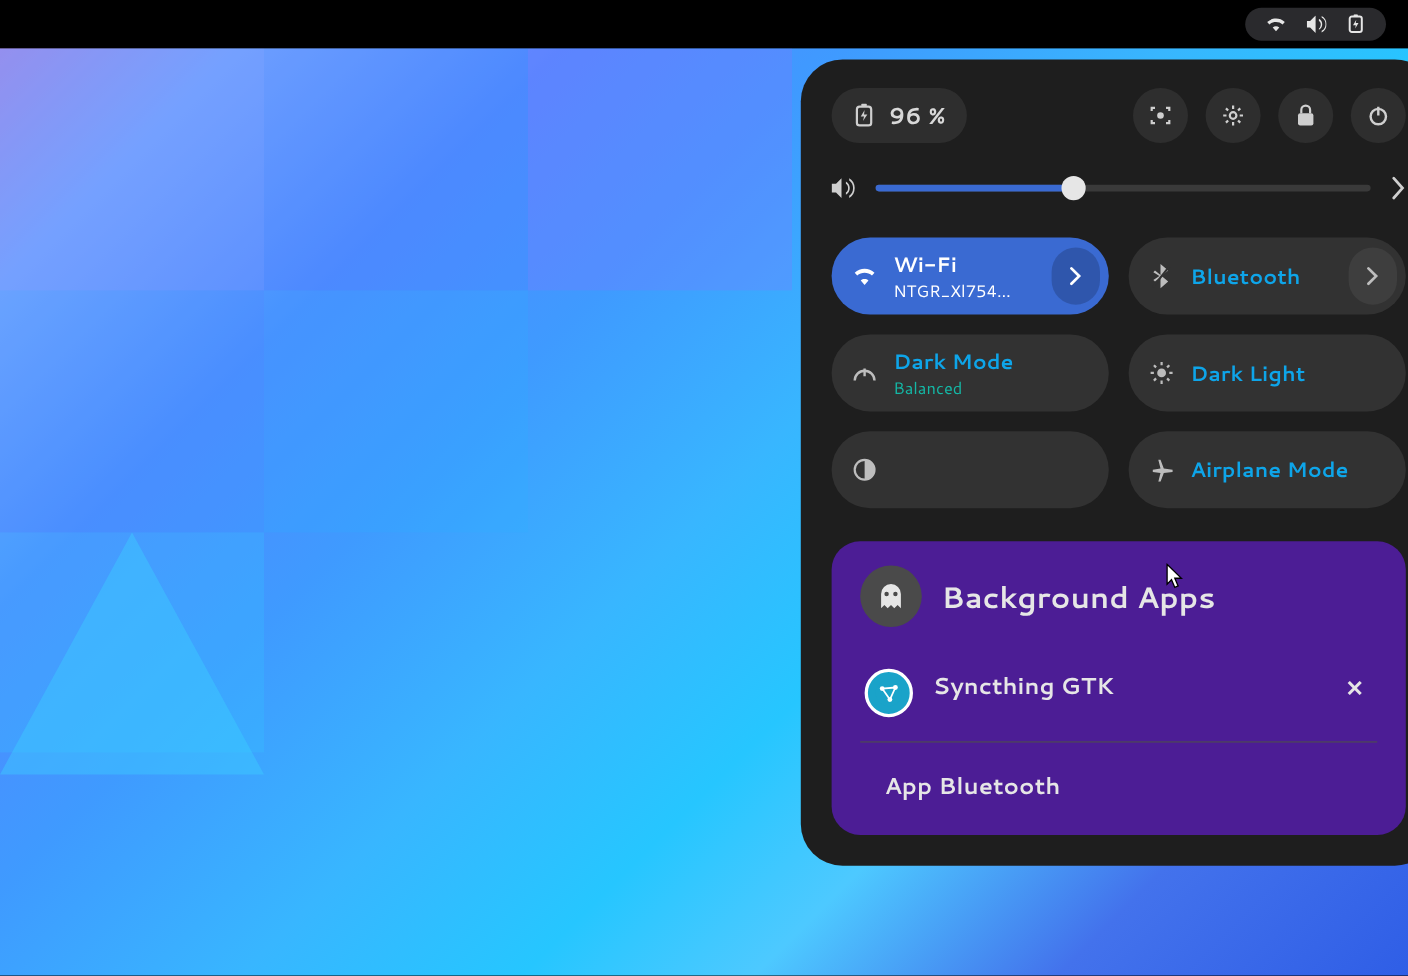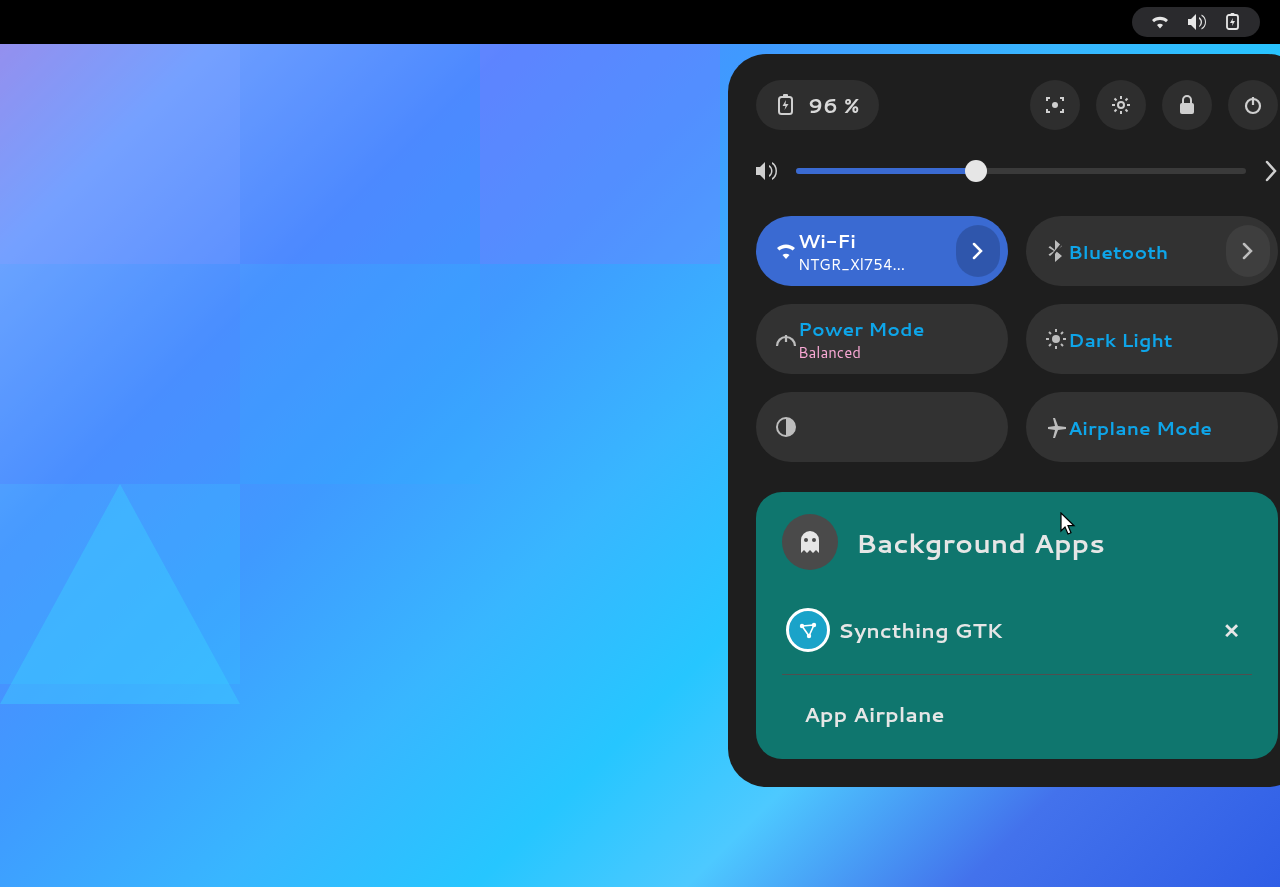--- a/index.html
+++ b/index.html
@@ -133,70 +133,71 @@
   gap: 18px;
   margin-bottom: 30px;
 }
 .toggle {
   background: #323232;
   border-radius: 36px;
   height: 70px;
   display: flex;
   align-items: center;
   padding: 0 18px;
+  gap: 14px;
   cursor: pointer;
   position: relative;
 }
 .toggle.active { background: #3a6ad2; }
 .toggle.active .t-icon { color: #fff; }
 .toggle.active .t-text, .toggle.active .t-sub { color: #fff; }
 .t-icon { width: 24px; display: flex; justify-content: center; color: #bdbdbd; }
 .t-text-wrap { flex: 1; min-width: 0; }
 .t-text { font-size: 19px; font-weight: 700; color: #0ea5e9; white-space: nowrap; overflow: hidden; text-overflow: ellipsis; }
-.t-sub { font-size: 15px; color: #f9a8d4; white-space: nowrap; overflow: hidden; text-overflow: ellipsis; }
+.t-sub { font-size: 15px; color: #14b8a6; white-space: nowrap; overflow: hidden; text-overflow: ellipsis; }
 .t-arrow {
   width: 44px; height: 52px;
   border-radius: 26px;
   display: flex; align-items: center; justify-content: center;
   margin-right: -10px;
 }
 .toggle.active .t-arrow { background: rgba(0,0,0,.18); }
 .toggle:not(.active) .t-arrow.sep { background: #3e3e3e; }
 
 .bg-apps-header {
   display: flex;
   align-items: center;
   justify-content: space-between;
   padding: 8px 10px 24px 10px;
   cursor: pointer;
 }
 .bg-apps-header span { font-size: 22px; font-weight: 700; color: #bdbdbd; }
 
 .bg-apps-card {
-  background: #0f766e;
+  background: #4c1d95;
   border-radius: 26px;
   padding: 22px 26px 26px 26px;
 }
 .bg-apps-title-row {
   display: flex;
   align-items: center;
   gap: 18px;
   margin-bottom: 28px;
 }
 .ghost-circle {
   width: 56px; height: 56px; border-radius: 50%;
   background: #4a4a4a;
   display: flex; align-items: center; justify-content: center;
 }
 .bg-apps-title { font-size: 27px; font-weight: 800; color: #e6e6e6; }
 
 .app-row {
   display: flex;
-  align-items: center;
-  gap: 8px;
+  align-items: flex-start;
+  gap: 18px;
   padding: 10px 4px 22px 4px;
   border-bottom: 1px solid #4f4f4f;
 }
 .app-icon {
   width: 44px; height: 44px; border-radius: 50%;
   background: #1aa3c9;
   display: flex; align-items: center; justify-content: center;
   border: 3px solid #fff;
   box-sizing: border-box;
 }
@@ -350,21 +351,21 @@
     </div>
 
     <div class="toggle">
       <span class="t-icon">
         <svg width="24" height="22" viewBox="0 0 24 22">
             <path d="M3 18a9 9 0 1 1 18 0" fill="none" stroke="#bdbdbd" stroke-width="2.2"></path>
             <line x1="12" y1="14" x2="12" y2="7" stroke="#bdbdbd" stroke-width="2.2"></line>
           </svg>
       </span>
       <div class="t-text-wrap">
-        <div class="t-text">Power Mode</div>
+        <div class="t-text">Dark Mode</div>
         <div class="t-sub">Balanced</div>
       </div>
     </div>
 
     <div class="toggle">
       <span class="t-icon">
         <svg width="24" height="24" viewBox="0 0 24 24">
             <circle cx="12" cy="12" r="4" fill="#bdbdbd"></circle>
             <g stroke="#bdbdbd" stroke-width="2">
               <line x1="12" y1="2" x2="12" y2="5"></line>
@@ -425,21 +426,21 @@
             <circle cx="20" cy="9" r="2.2" fill="#fff"></circle>
             <circle cx="15" cy="20" r="2.2" fill="#fff"></circle>
             <path d="M8 10L20 9M20 9L15 20M15 20L8 10" stroke="#fff" stroke-width="1.6" fill="none"></path>
           </svg>
       </div>
       <div class="app-name">Syncthing GTK</div>
       <div class="close-x">✕</div>
     </div>
 
     <div class="app-settings">
-      <span>App Airplane</span>
+      <span>App Bluetooth</span>
     </div>
   </div>
 
 </div>
 
 <svg class="cursor" viewBox="0 0 18 26">
   <path d="M1 1l0 18 4-4 3 7 3-1.3-3-7 6 0z" fill="#fff" stroke="#000" stroke-width="1.2"></path>
 </svg>
 
 </body></html>

